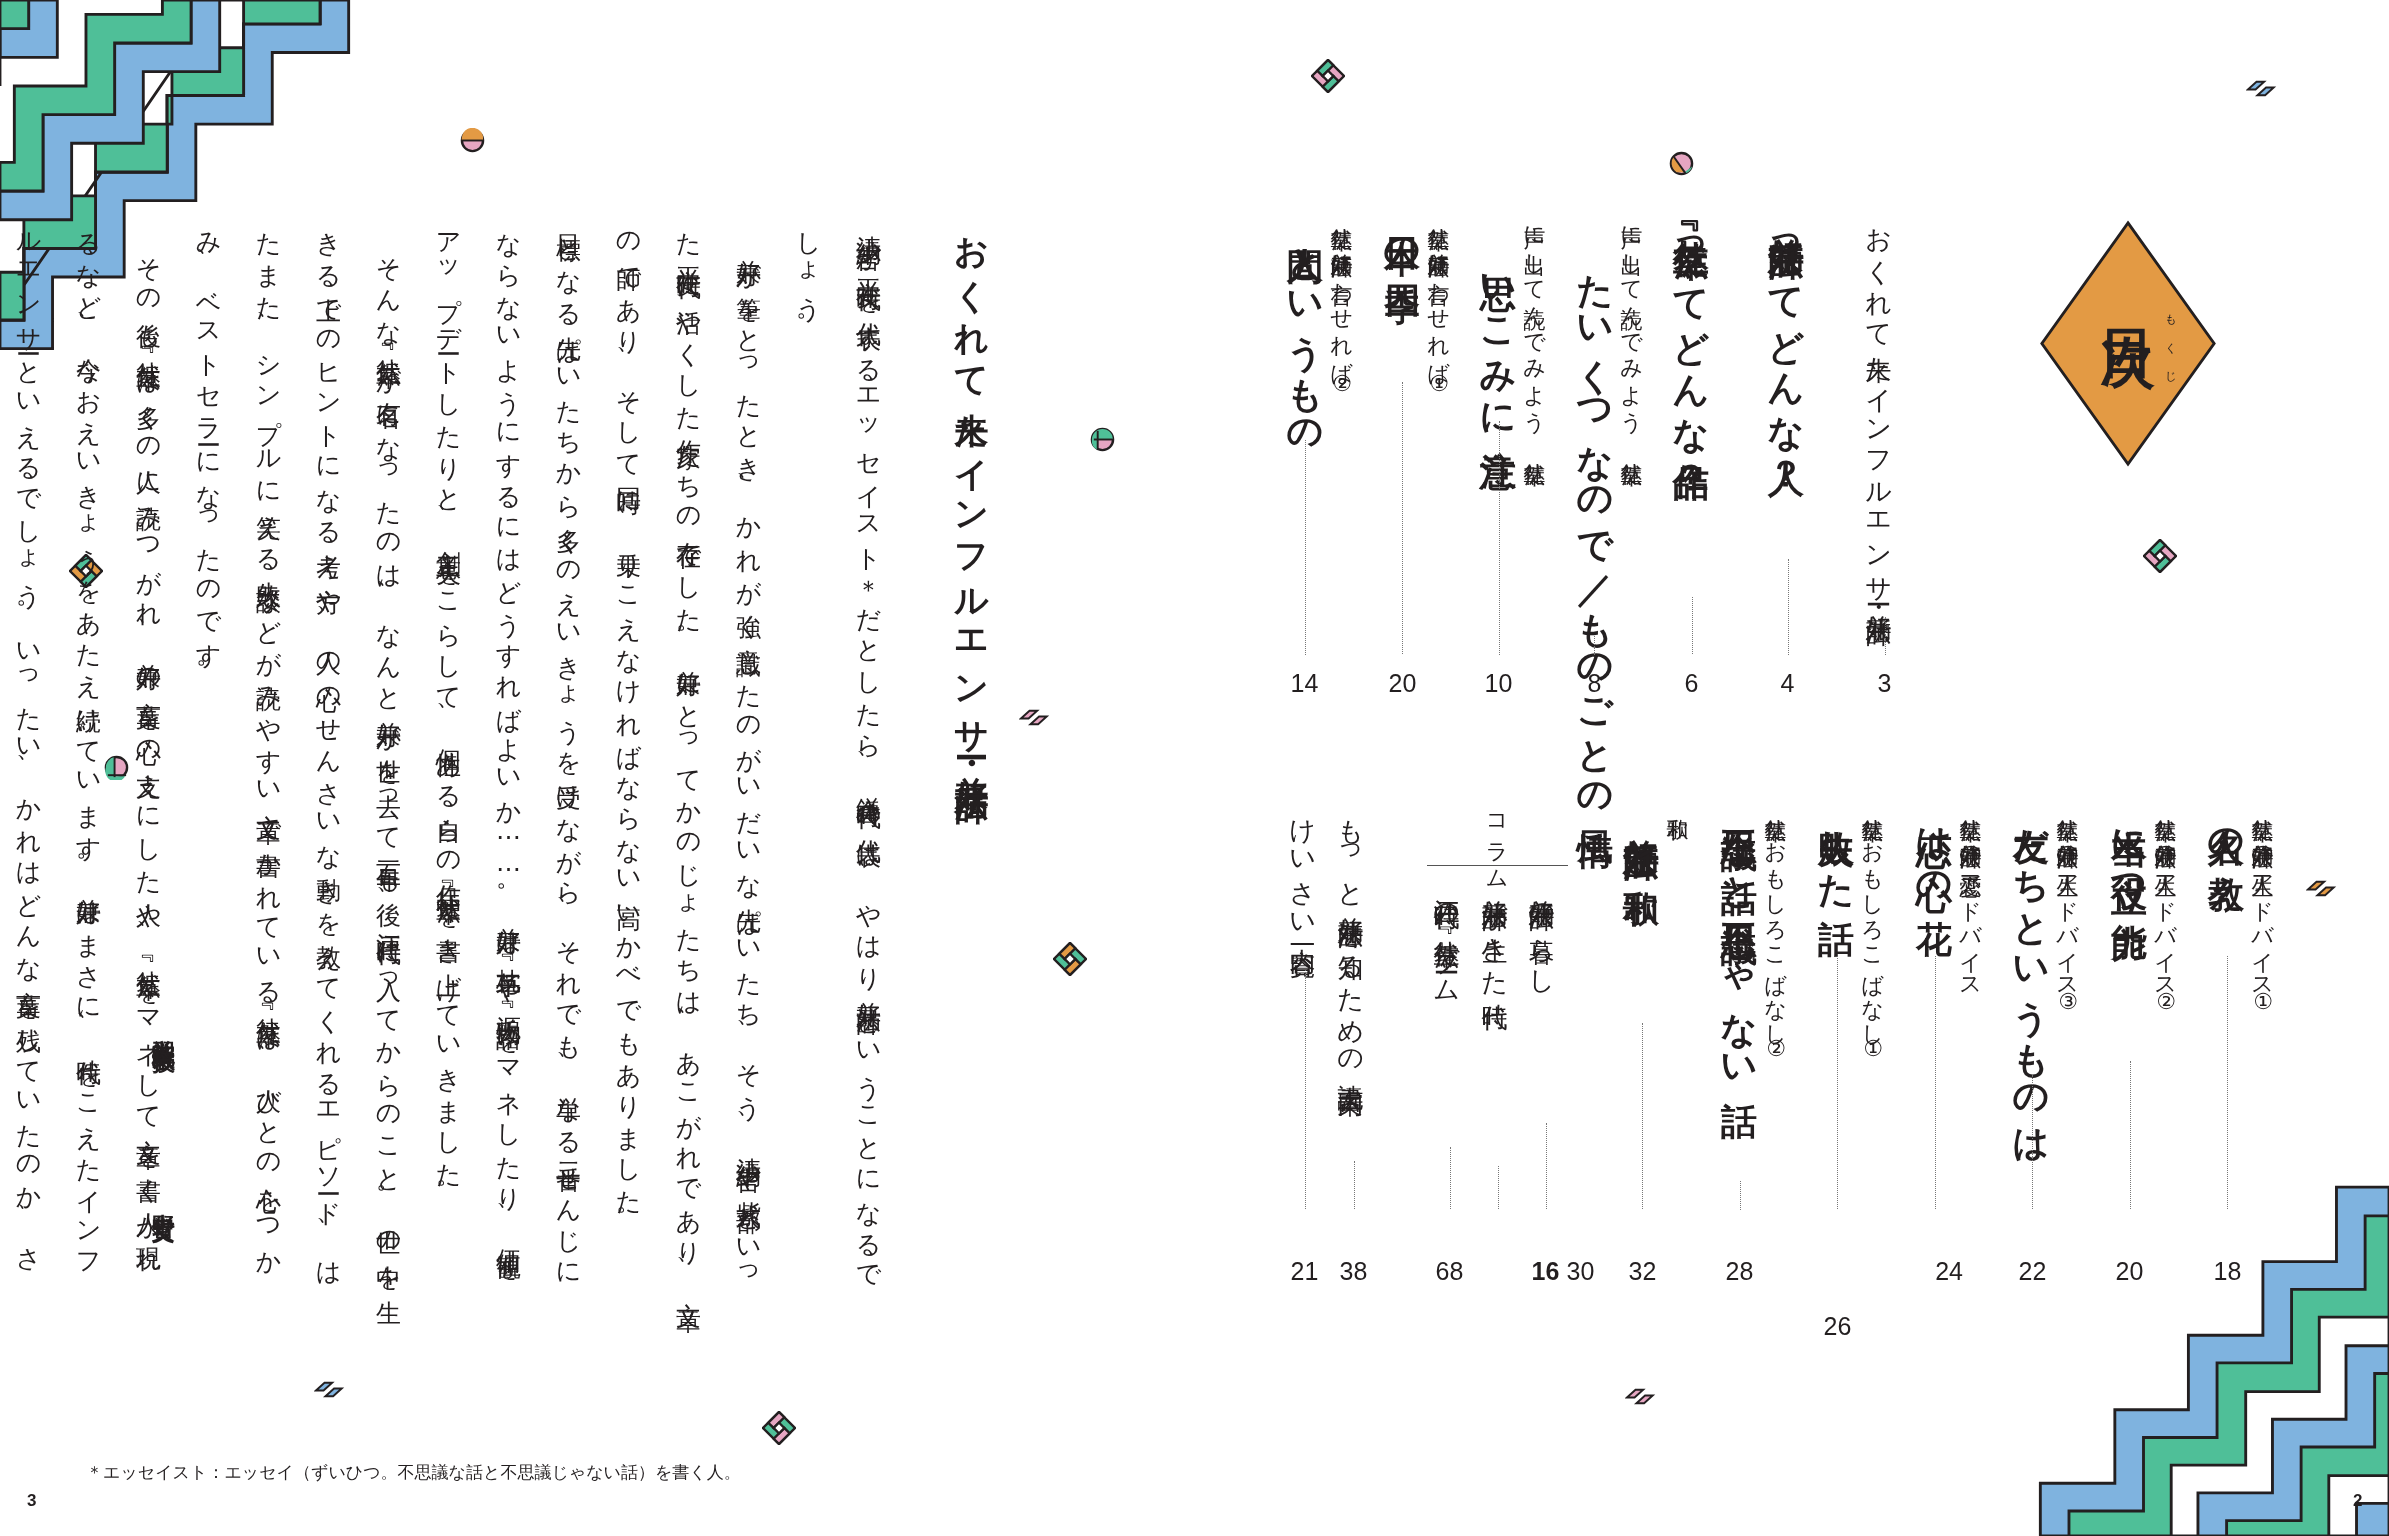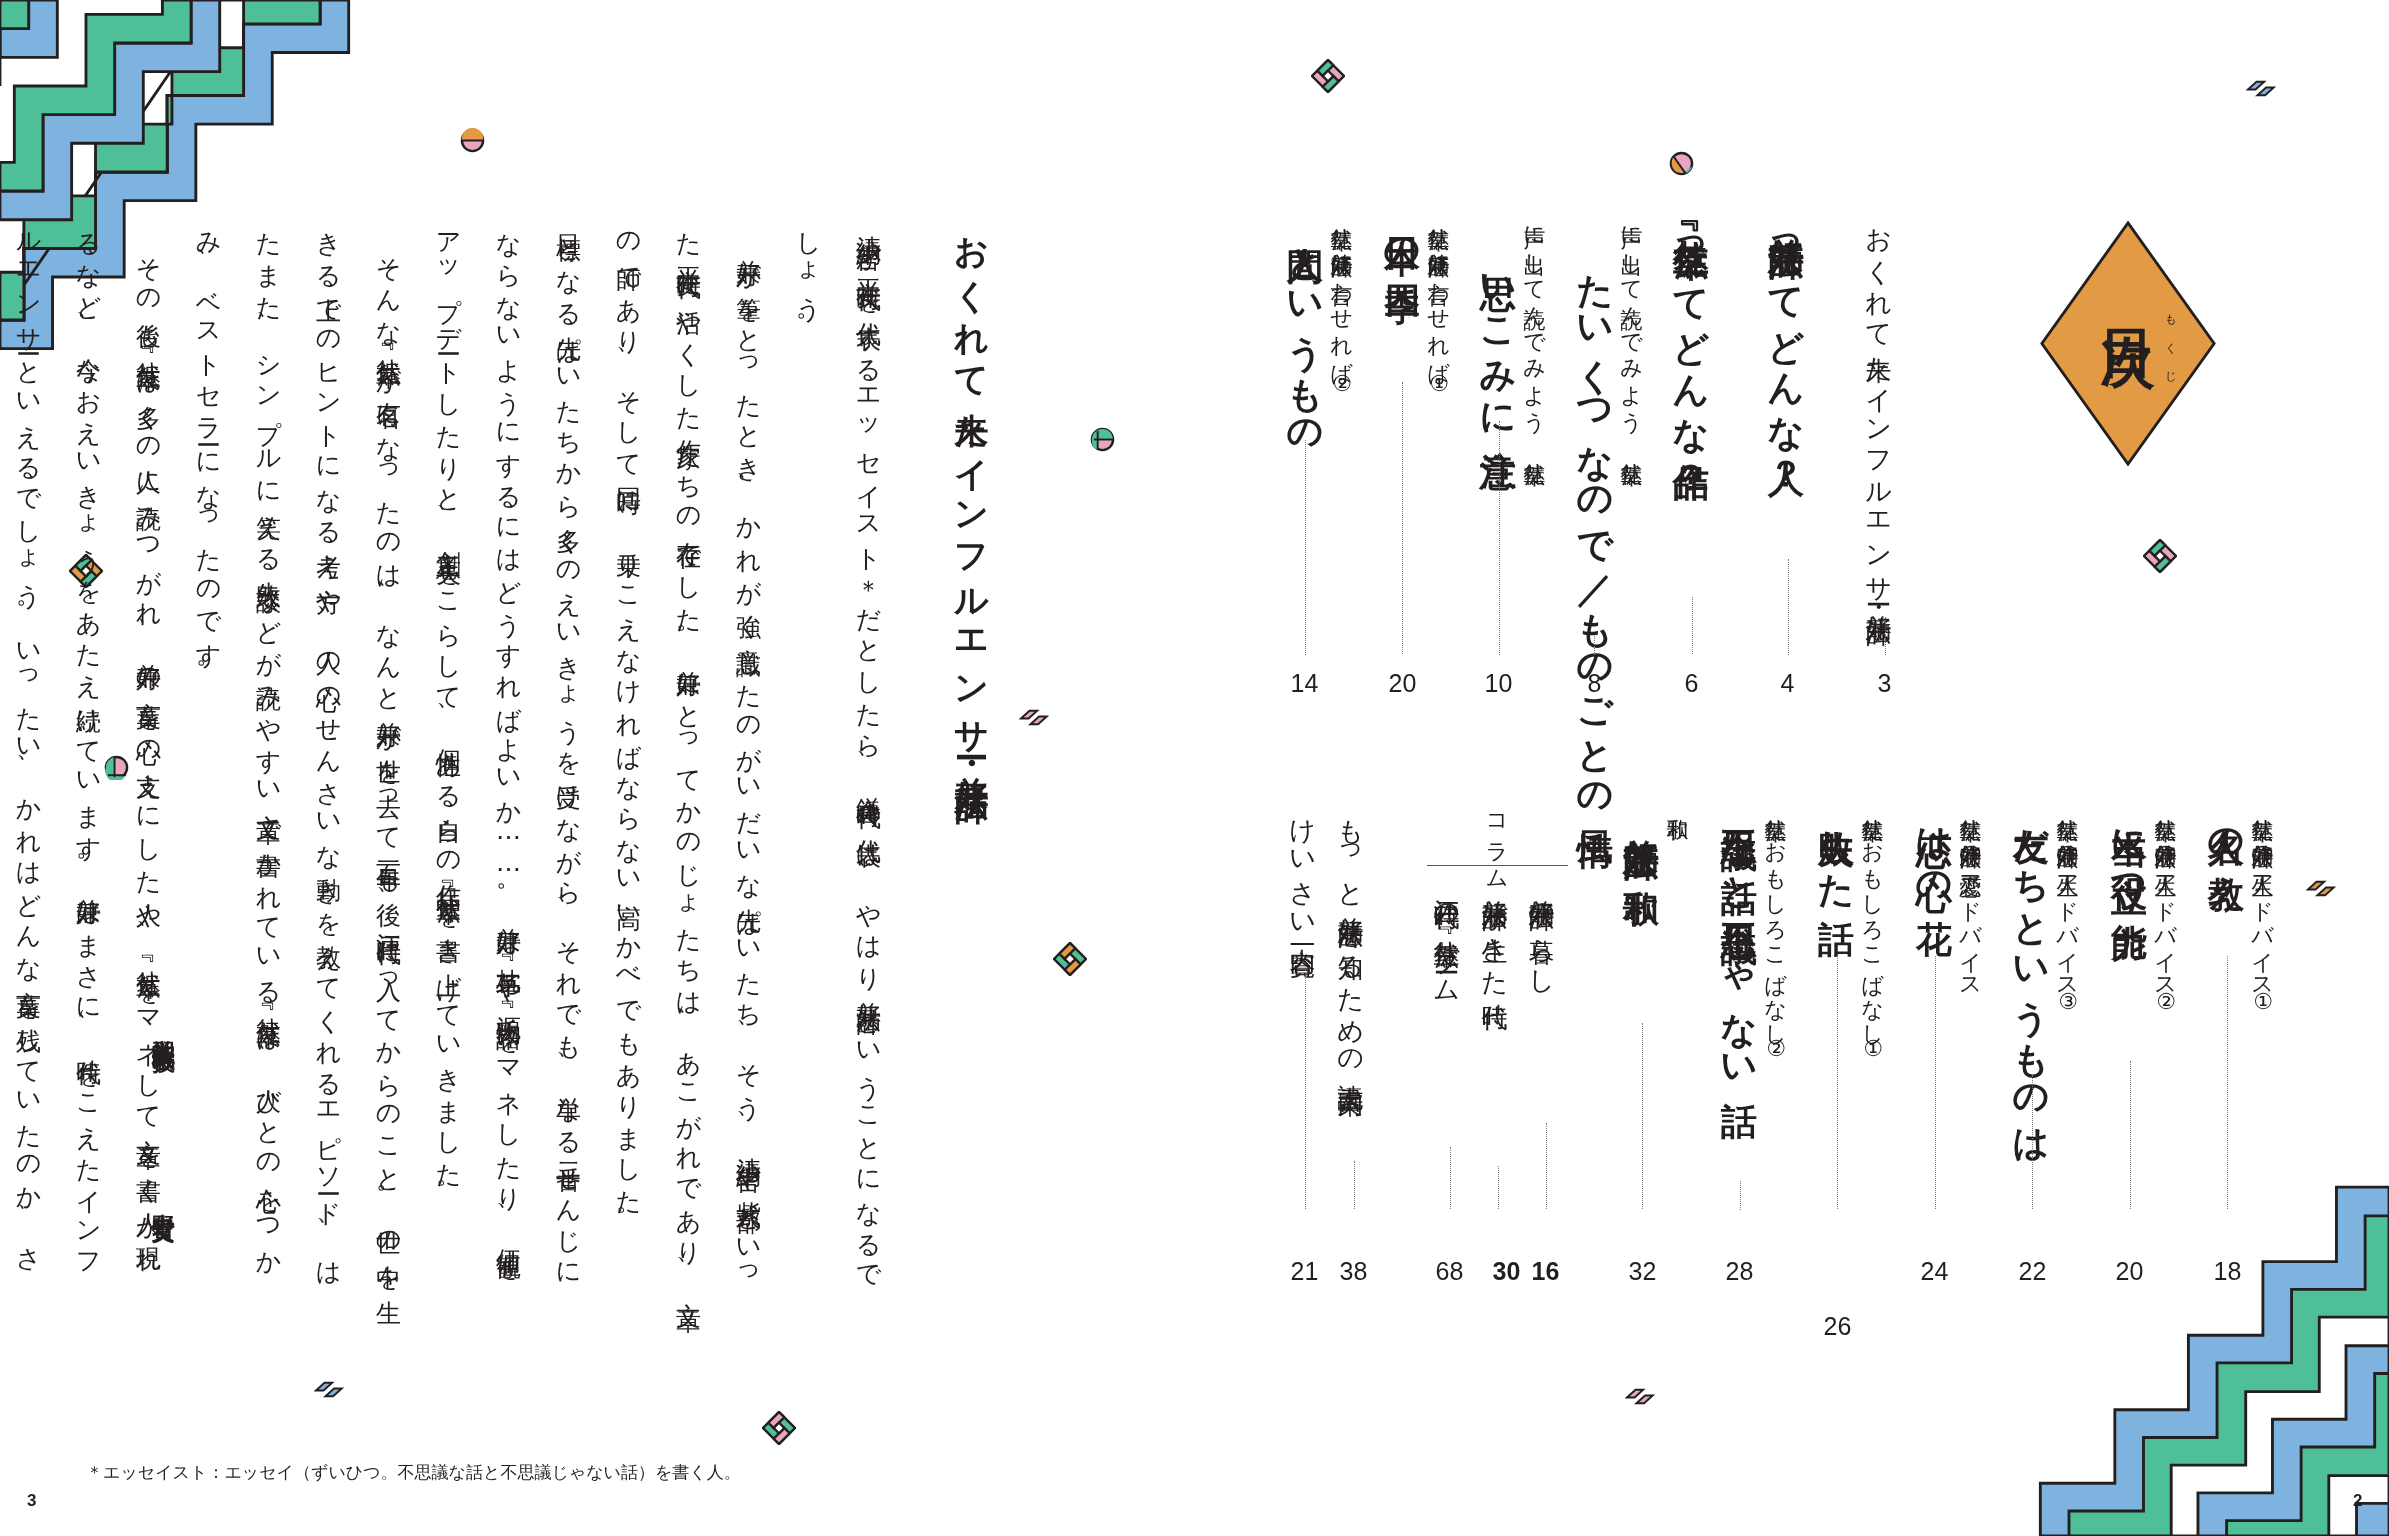--- a/index.html
+++ b/index.html
@@ -241,21 +241,21 @@
 <div class="dots" style="left:2032px;top:1075px;height:134px;"></div>
 <div class="pnum" style="left:2004px;top:1257px;">22</div>
 
 <div class="toc-col" style="left:1916px;top:801px;">
   <div class="toc-pair">
     <div class="sub">徒然草　兼好法師の恋愛アドバイス</div>
     <div class="main">恋は心の花</div>
   </div>
 </div>
 <div class="dots" style="left:1935px;top:956px;height:253px;"></div>
-<div class="pnum" style="left:1906px;top:1257px;">24</div>
+<div class="pnum" style="left:1906px;top:1257px;text-align:right;">24</div>
 
 <div class="toc-col" style="left:1818px;top:801px;">
   <div class="toc-pair">
     <div class="sub">徒然草　おもしろこばなし①</div>
     <div class="main">失敗した話</div>
   </div>
 </div>
 <div class="dots" style="left:1837px;top:956px;height:253px;"></div>
 <div class="pnum" style="left:1809px;top:1312px;">26</div>
 
@@ -285,21 +285,21 @@
 <div class="toc-col" style="left:1529px;top:879px;">
   <div class="med">兼好法師の暮らし</div>
 </div>
 <div class="dots" style="left:1546px;top:1123px;height:86px;"></div>
 <div class="pnum" style="left:1517px;top:1257px;font-weight:bold;">16</div>
 
 <div class="toc-col" style="left:1482px;top:879px;">
   <div class="med">兼好法師が生きた時代</div>
 </div>
 <div class="dots" style="left:1498px;top:1166px;height:43px;"></div>
-<div class="pnum" style="left:1478px;top:1257px;font-weight:bold;">30</div>
+<div class="pnum" style="left:1552px;top:1257px;">30</div>
 
 <div class="toc-col" style="left:1434px;top:879px;">
   <div class="med">江戸時代の『徒然草』ブーム</div>
 </div>
 <div class="dots" style="left:1450px;top:1147px;height:62px;"></div>
 <div class="pnum" style="left:1421px;top:1257px;">68</div>
 
 <div class="toc-col" style="left:1338px;top:801px;">
   <div class="med">もっと兼好法師を知るための読書案内</div>
 </div>

